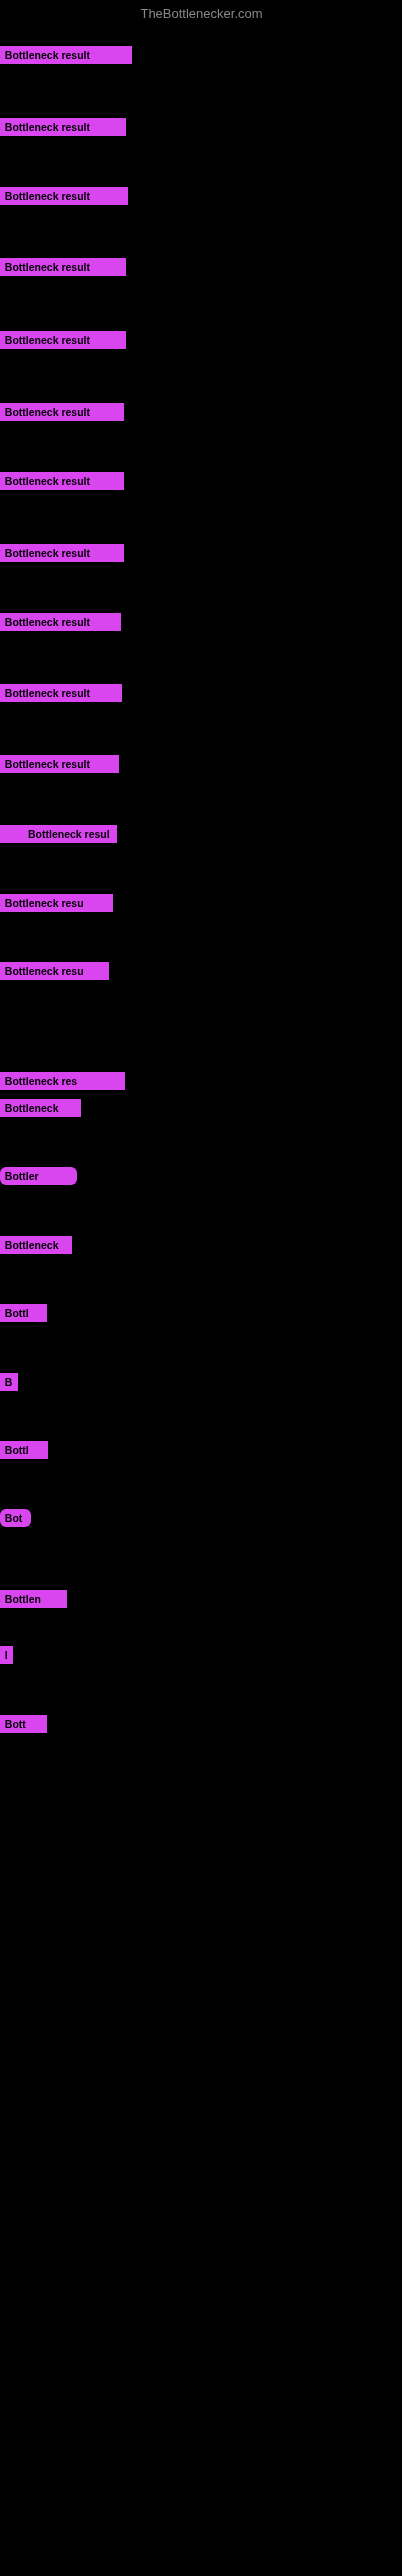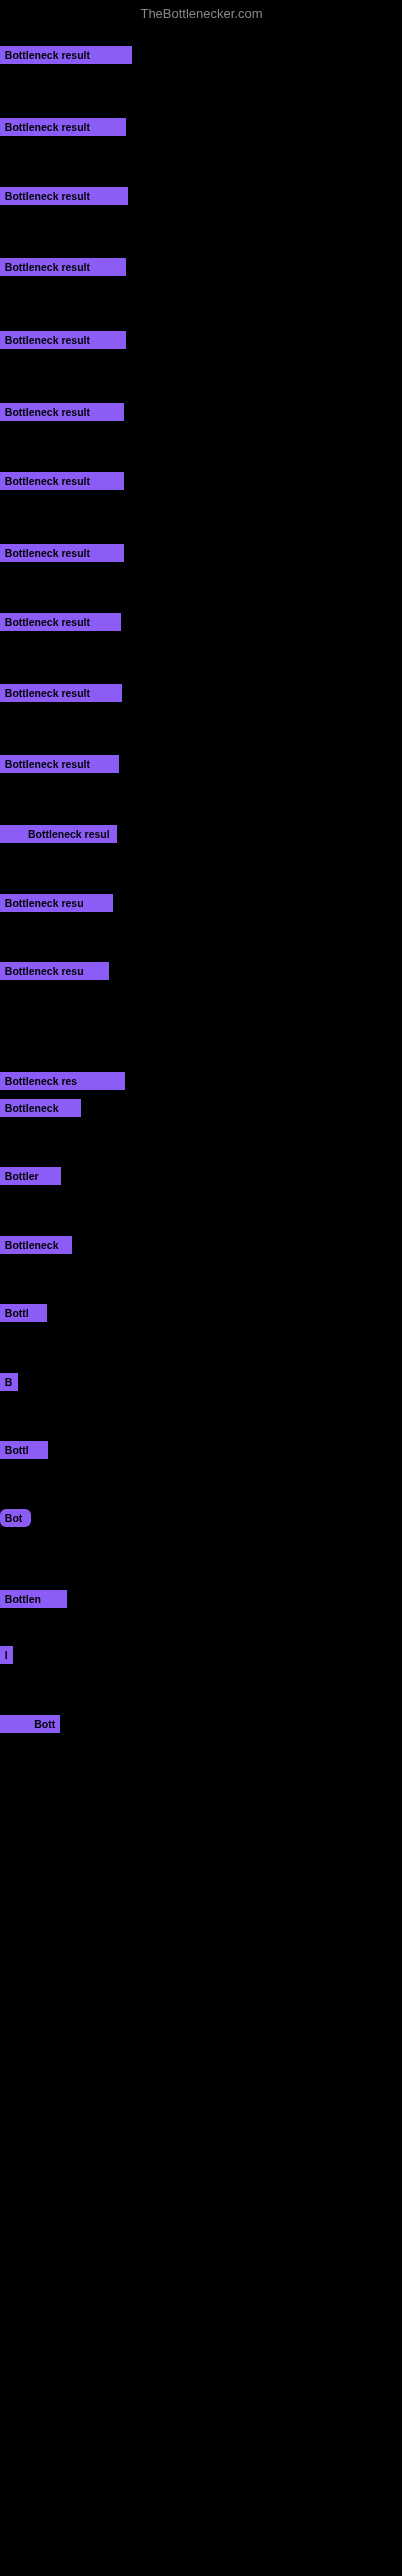--- a/index.html
+++ b/index.html
@@ -22,21 +22,21 @@
       left: 50%;
       transform: translateX(-50%);
       color: #888888;
       font-size: 13px;
       white-space: nowrap;
     }
 
     .bottleneck-badge {
       position: absolute;
       left: 0;
-      background-color: #8b5cf6;
+      background-color: #d946ef;
       color: #000000;
       font-size: 10.5px;
       font-weight: bold;
       padding: 3.2px 4.8px;
       white-space: nowrap;
       overflow: hidden;
     }
   </style>
 </head>
 <body>
@@ -53,23 +53,23 @@
     <div class="bottleneck-badge" style="top: 472px; width: 124px;">Bottleneck result</div>
     <div class="bottleneck-badge" style="top: 544px; width: 124px;">Bottleneck result</div>
     <div class="bottleneck-badge" style="top: 613px; width: 121px;">Bottleneck result</div>
     <div class="bottleneck-badge" style="top: 684px; width: 122px;">Bottleneck result</div>
     <div class="bottleneck-badge" style="top: 755px; width: 119px;">Bottleneck result</div>
     <div class="bottleneck-badge" style="top: 825px; width: 117px; padding-left: 28px;">Bottleneck resul</div>
     <div class="bottleneck-badge" style="top: 894px; width: 113px;">Bottleneck resu</div>
     <div class="bottleneck-badge" style="top: 962px; width: 109px;">Bottleneck resu</div>
     <div class="bottleneck-badge" style="top: 1072px; width: 125px;">Bottleneck res</div>
     <div class="bottleneck-badge" style="top: 1099px; width: 81px;">Bottleneck</div>
-    <div class="bottleneck-badge" style="top: 1167px; width: 61px;">Bottler</div>
+    <div class="bottleneck-badge" style="top: 1167px; width: 77px; border-radius: 6px;">Bottler</div>
     <div class="bottleneck-badge" style="top: 1236px; width: 72px;">Bottleneck</div>
     <div class="bottleneck-badge" style="top: 1304px; width: 47px;">Bottl</div>
     <div class="bottleneck-badge" style="top: 1373px; width: 17.7px;">B</div>
     <div class="bottleneck-badge" style="top: 1441px; width: 48px;">Bottl</div>
     <div class="bottleneck-badge" style="top: 1509px; width: 31px; border-radius: 6px;">Bot</div>
     <div class="bottleneck-badge" style="top: 1578px; width: 67px; margin-top: 12px;">Bottlen</div>
     <div class="bottleneck-badge" style="top: 1646px; width: 13px;">I</div>
-    <div class="bottleneck-badge" style="top: 1715px; width: 60px; text-align: right;">Bott</div>
+    <div class="bottleneck-badge" style="top: 1715px; width: 47px;">Bott</div>
   </div>
 
 
 </body></html>

